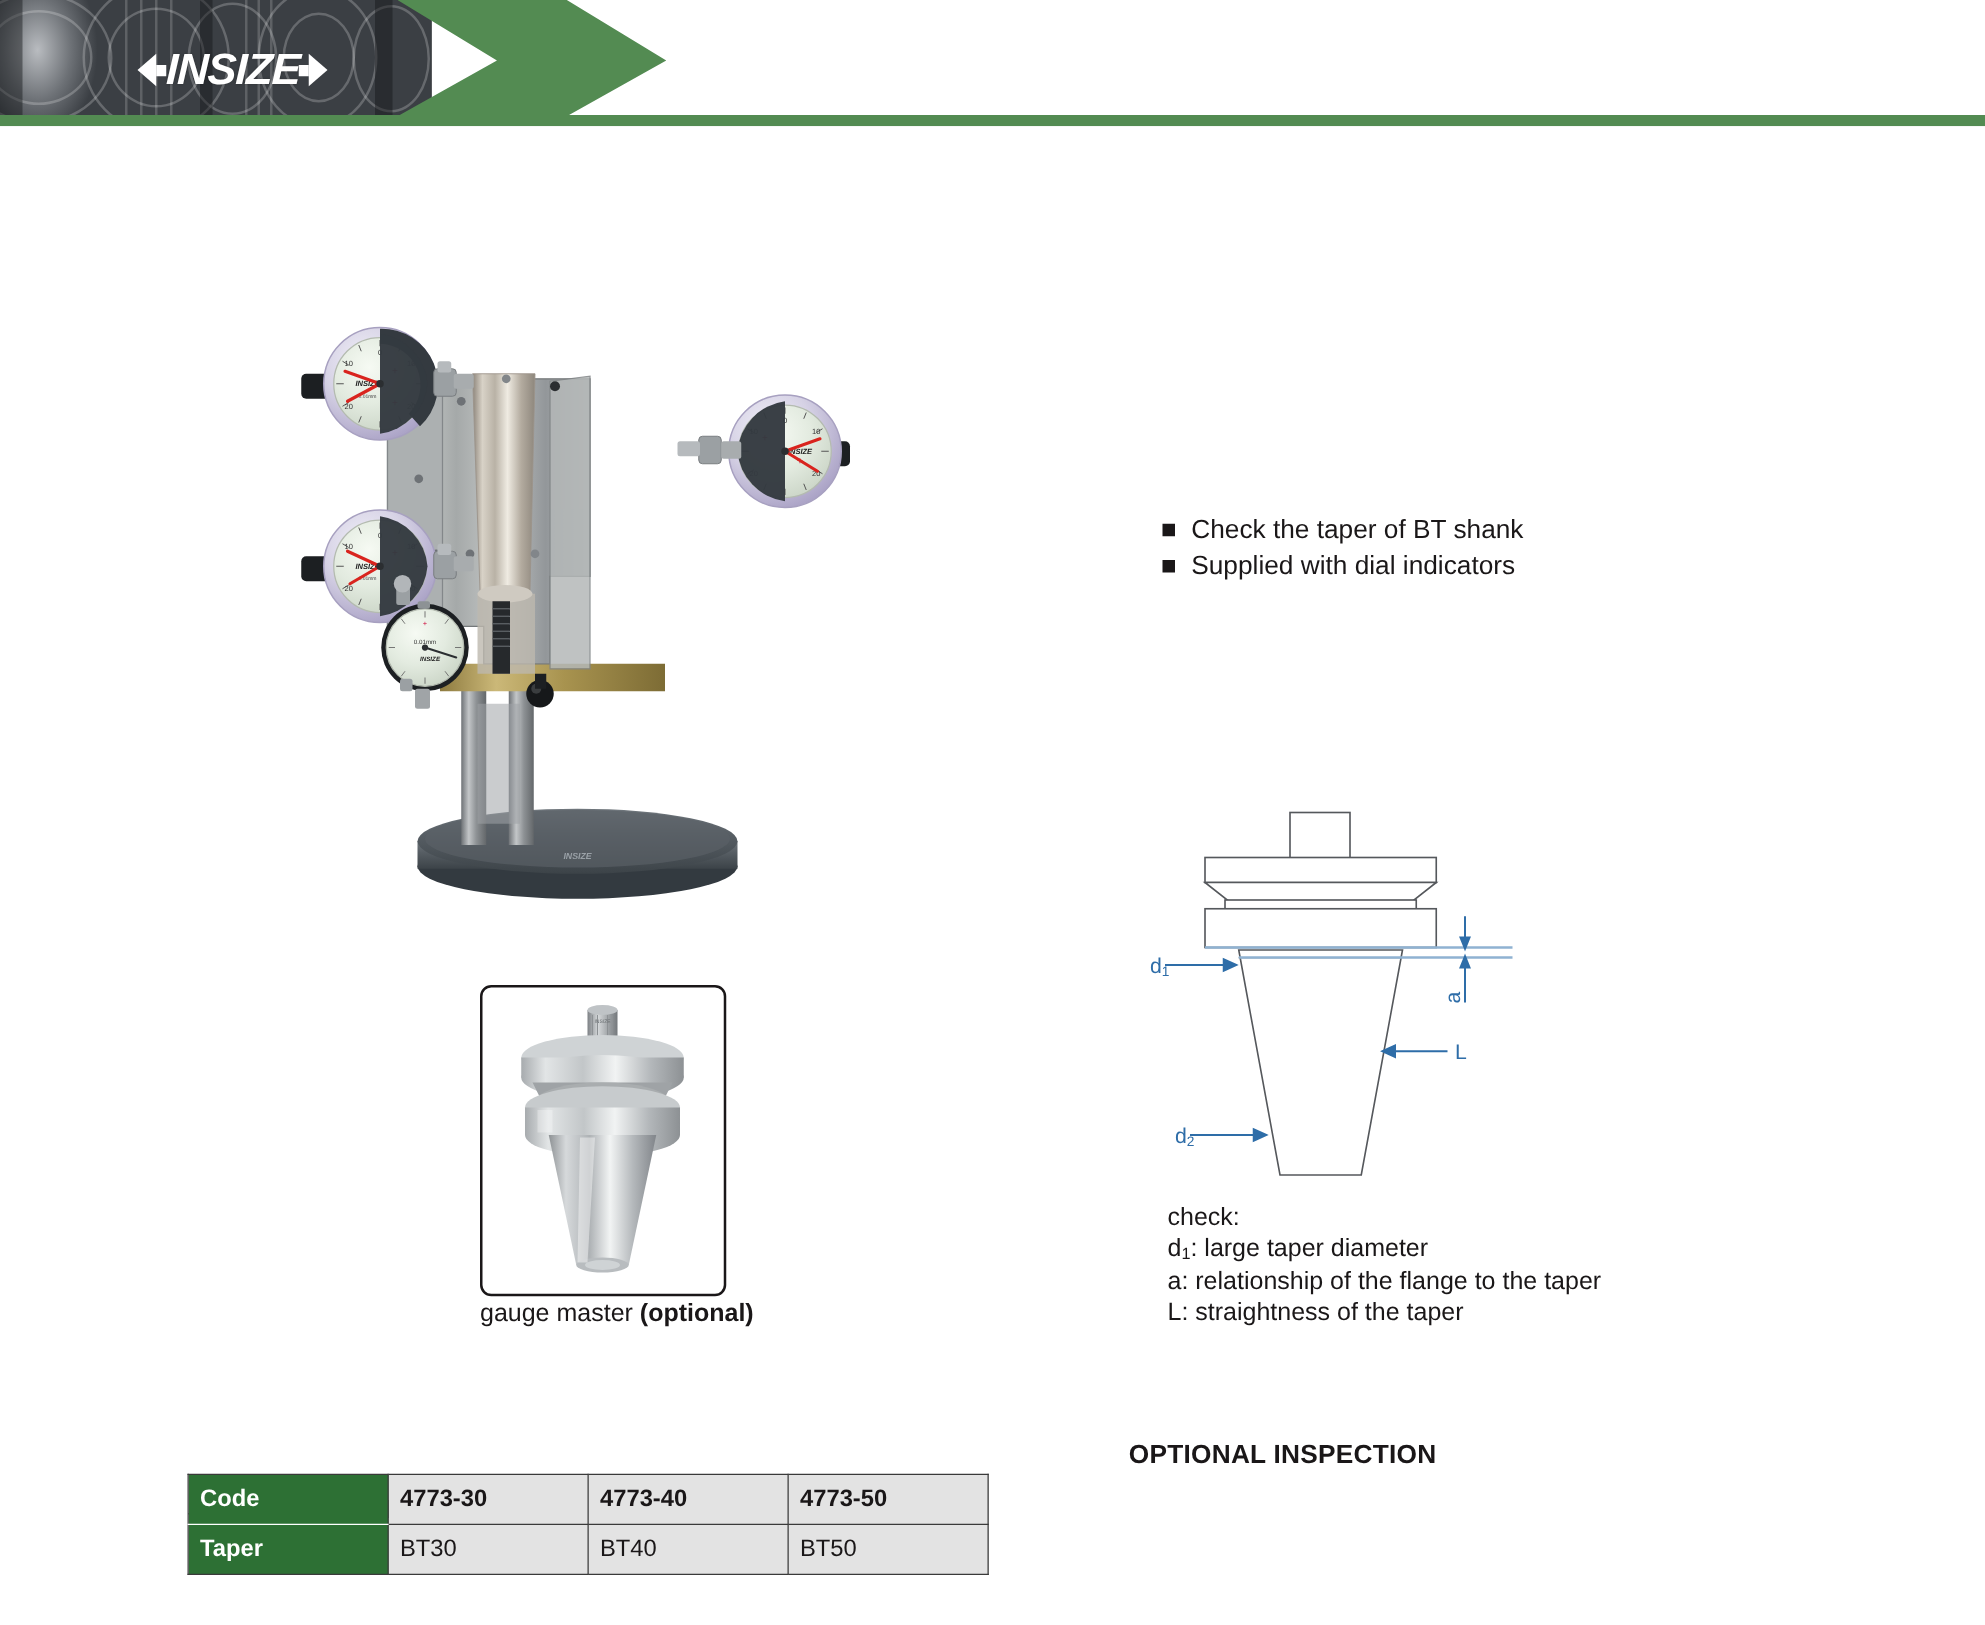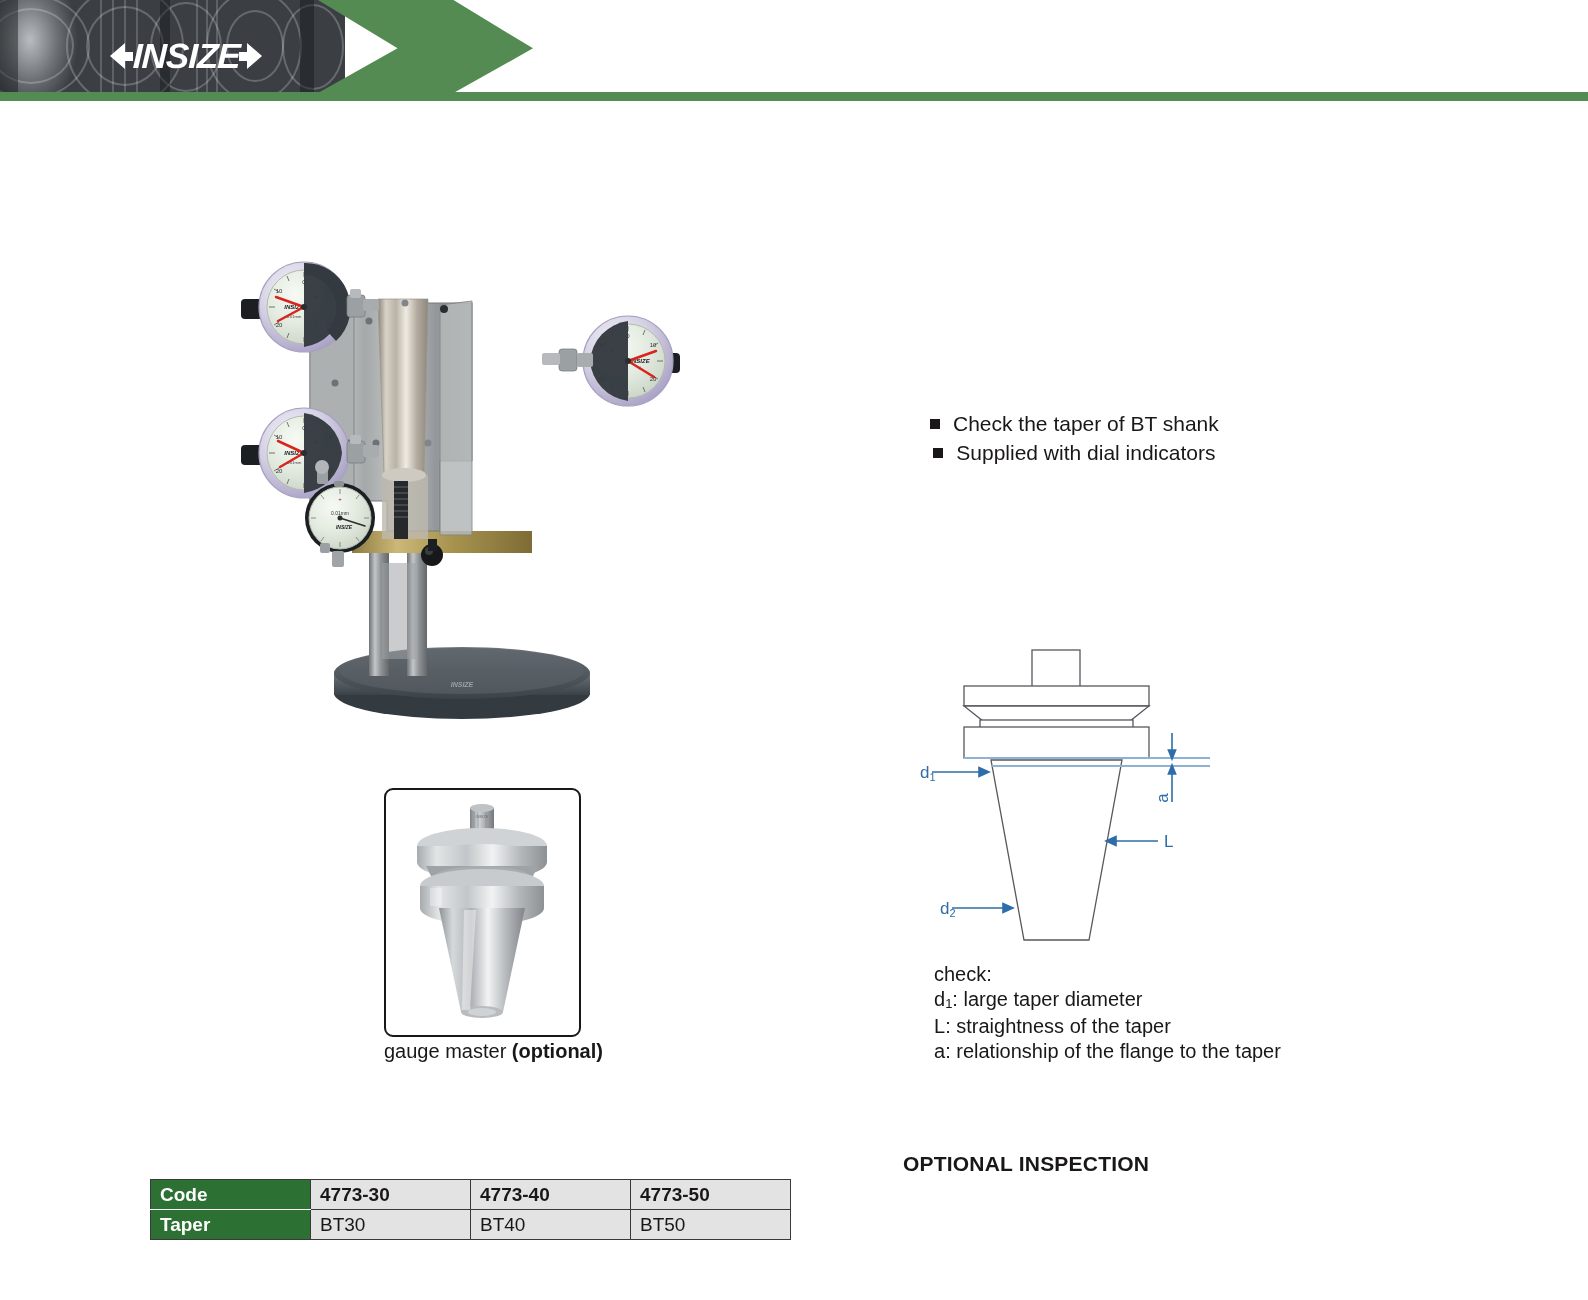--- a/index.html
+++ b/index.html
@@ -58,21 +58,21 @@
 
   
   #page-title {
     position:absolute; left:113px; top:135px;
     font-size:28px; font-weight:bold; color:#1a1718;
     letter-spacing:.2px; white-space:nowrap;
   }
 
   
   #features { position:absolute; left:930px; top:411px; }
-  #features .feat { display:flex; align-items:flex-start; margin-bottom:4px;justify-content:center; }
+  #features .feat { display:flex; align-items:flex-start; margin-bottom:4px; }
   #features .sq { width:10px; height:10px; background:#1a1718; margin-top:8px; margin-right:13px; flex:none; }
   #features .ftxt { font-size:21px; color:#1a1718; line-height:25px; white-space:nowrap; }
 
   
   #product { position:absolute; left:232px; top:243px; width:460px; height:480px; }
 
   
   #gm-box {
     position:absolute; left:384px; top:788px; width:197px; height:249px;
     border:2px solid #1a1718; border-radius:9px; background:#fff; overflow:hidden;
@@ -88,21 +88,21 @@
   #drawing svg { display:block; }
 
   
   #check-legend { position:absolute; left:934px; top:962px; font-size:20px; color:#1a1718; line-height:24.5px; }
   #check-legend div { white-space:nowrap; }
   #check-legend sub { font-size:13px; vertical-align:baseline; position:relative; top:2px; }
 
   
   .tbl-heading { position:absolute; font-size:21px; font-weight:bold; color:#1a1718; letter-spacing:.2px; }
   table.spec { border-collapse:collapse; position:absolute; table-layout:fixed; }
-  table.spec td { border:1px solid #3a3a3a; height:30px; font-size:19px; padding:0 9px; }
+  table.spec td { border:1px solid #3a3a3a; height:40px; font-size:19px; padding:0 9px; }
   table.spec td.lbl { background:#2d7034; color:#fff; font-weight:bold; border-bottom:1px solid #fff; border-top:1px solid #2d7034; }
   table.spec tr:first-child td.lbl { border-top:1px solid #3a3a3a; }
   table.spec tr:last-child td.lbl { border-bottom:1px solid #3a3a3a; }
   table.spec td.val { background:#e3e3e3; color:#1a1718; }
   table.spec td.val.bold { font-weight:bold; }
 
   #spec-heading { left:150px; top:1196px; }
   #spec-table { left:150px; top:1179px; width:640px; }
   #acc-heading { left:903px; top:1152px; }
   #acc-table { left:903px; top:1179px; width:455px; }
@@ -499,22 +499,22 @@
         <line x1="268" y1="221" x2="224" y2="221"></line>
         <polygon points="216,221 226,216.4 226,225.6"></polygon>
       </g>
       <text x="274" y="227" font-size="17" fill="#2e6da8" font-family="Liberation Sans, sans-serif">L</text>
     </svg>
   </div>
 
   <div id="check-legend">
     <div>check:</div>
     <div><span>d</span><sub>1</sub><span>: large taper diameter</span></div>
+    <div><span>a</span><span>: relationship of the flange to the taper</span></div>
     <div><span>L</span><span>: straightness of the taper</span></div>
-    <div><span>a</span><span>: relationship of the flange to the taper</span></div>
   </div>
 
   <div id="spec-heading" class="tbl-heading">SPECIFICATION</div>
   <table id="spec-table" class="spec">
     <colgroup>
         <col style="width:160px">
         <col style="width:160px">
         <col style="width:160px">
         <col style="width:160px">
       </colgroup>

